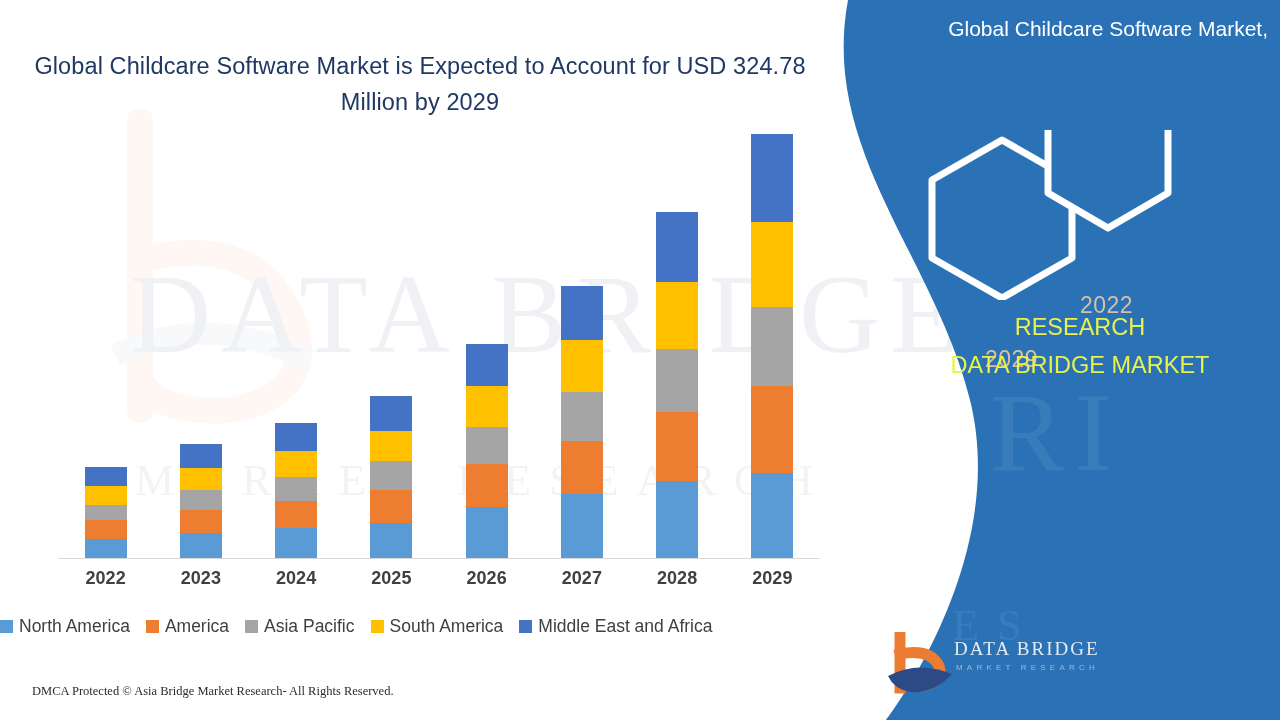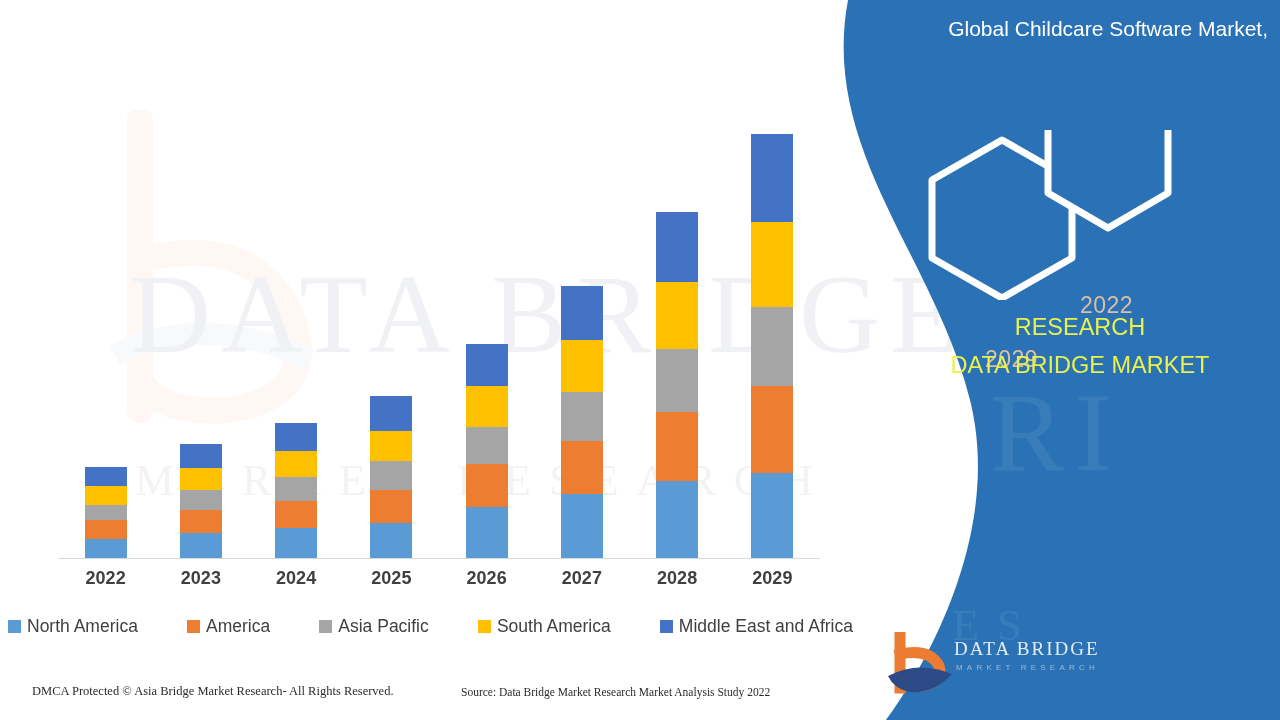--- a/index.html
+++ b/index.html
@@ -54,22 +54,22 @@
 
   
   .xlabels {
     position:absolute; left:58px; top:568px; width:762px;
     display:flex; justify-content:space-around;
   }
   .xlabel { width:95px; text-align:center; font-size:18px; font-weight:bold; color:#404040; }
 
   
   .legend {
-    position:absolute; left:8px; top:616px; width:845px;
-    display:flex; justify-content:space-between; align-items:center; gap:16px;
+    position:absolute; left:0; top:616px; width:845px;
+    display:flex; justify-content:flex-start; align-items:center; gap:16px;
   }
   .legend-item { display:flex; align-items:center; gap:6px; }
   .legend-swatch { width:13px; height:13px; display:inline-block; }
   .legend-label { font-size:17.5px; color:#404040; white-space:nowrap; }
 
   
   .footer-left {
     position:absolute; left:32px; top:684px;
     font-family:"Liberation Serif", serif; font-size:12.5px; color:#2b2b2b;
     white-space:nowrap;
@@ -120,20 +120,21 @@
 
   <div class="watermark-layer">
     <svg class="wm-logo-b" viewBox="0 0 230 330">
       <path d="M30 10 L30 300 M30 150 Q150 120 185 215 Q205 285 120 300 Q50 305 30 270" fill="none" stroke="#fdeee6" stroke-width="26" stroke-linecap="round"></path>
       <path d="M5 245 Q95 200 200 250" fill="none" stroke="#eef2f8" stroke-width="22"></path>
     </svg>
     <div class="wm-text wm-big">DATA BRIDGE</div>
     <div class="wm-text wm-small">MARKET RESEARCH</div>
   </div>
 
+  <div class="chart-title">Global Childcare Software Market is Expected to Account for USD 324.78 Million by 2029</div>
 
   <div class="chart-area">
     <div class="bars" id="bars">
         <div class="bar-group">
           <div class="bar">
             <div class="seg" title="North America 2022: 17" style="background: rgb(91, 155, 213); height: 19.3403px;"></div>
             <div class="seg" title="Europe 2022: 16" style="background: rgb(237, 125, 49); height: 18.2026px;"></div>
             <div class="seg" title="Asia Pacific 2022: 14" style="background: rgb(165, 165, 165); height: 15.9273px;"></div>
             <div class="seg" title="South America 2022: 16" style="background: rgb(255, 192, 0); height: 18.2026px;"></div>
             <div class="seg" title="Middle East and Africa 2022: 17" style="background: rgb(68, 114, 196); height: 19.3403px;"></div>
@@ -233,21 +234,20 @@
         <span class="legend-swatch" style="background: rgb(255, 192, 0);"></span>
         <span class="legend-label">South America</span>
       </div>
       <div class="legend-item">
         <span class="legend-swatch" style="background: rgb(68, 114, 196);"></span>
         <span class="legend-label">Middle East and Africa</span>
       </div>
     </div>
 
   <div class="footer-left">DMCA Protected © Asia Bridge Market Research- All Rights Reserved.</div>
-  <div class="footer-src">Source: Data Bridge Market Research Market Analysis Study 2022</div>
 
   <div class="panel">
     <svg viewBox="0 0 1280 720" width="1280" height="720">
       <path id="panelPath" d="M848,0 L1280,0 L1280,720 L886,720
                C 886,720 1010,560 970,400
                C 935,258 820,150 848,0 Z" fill="#2a72b5"></path>
 
       <text x="905" y="470" font-family="Liberation Serif, serif" font-size="112" letter-spacing="10" fill="#ffffff" opacity="0.07">BRI</text>
       <text x="905" y="640" font-family="Liberation Serif, serif" font-size="44" letter-spacing="18" fill="#ffffff" opacity="0.07">RES</text>
     </svg>

